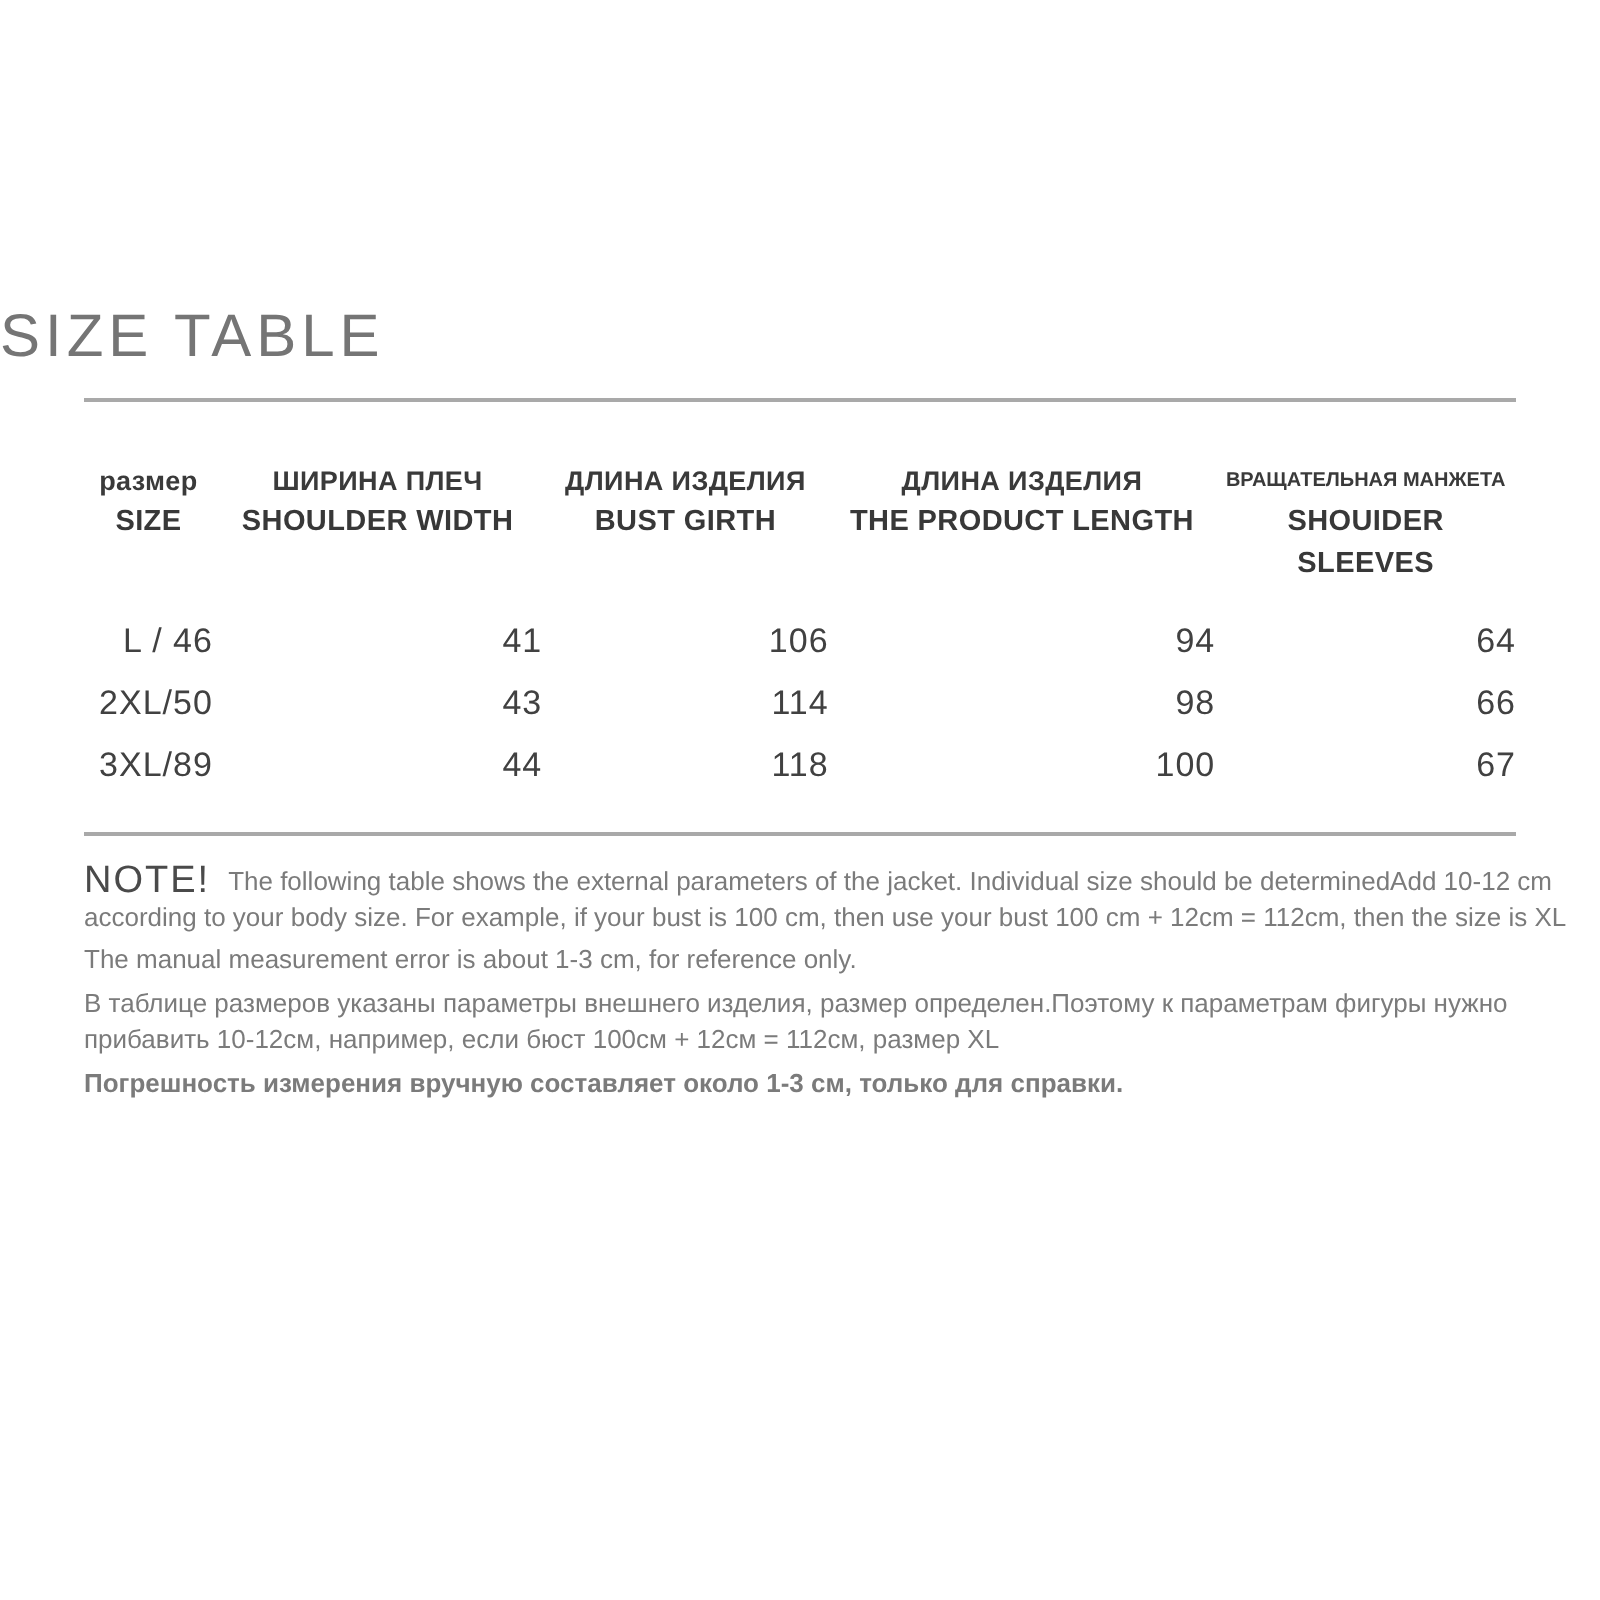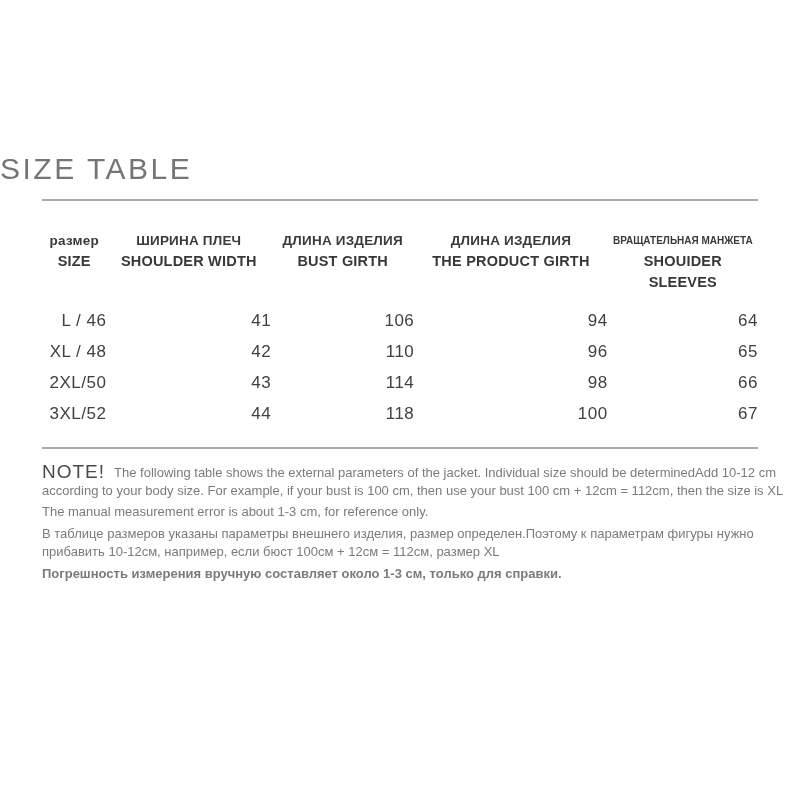--- a/index.html
+++ b/index.html
@@ -95,52 +95,45 @@
         <th>
           <div class="ru">ШИРИНА ПЛЕЧ</div>
           <div class="en">SHOULDER WIDTH</div>
         </th>
         <th>
           <div class="ru">ДЛИНА ИЗДЕЛИЯ</div>
           <div class="en">BUST GIRTH</div>
         </th>
         <th>
           <div class="ru">ДЛИНА ИЗДЕЛИЯ</div>
-          <div class="en">THE PRODUCT GIRTH</div>
+          <div class="en">THE PRODUCT LENGTH</div>
         </th>
         <th>
           <div class="ru ru-small">ВРАЩАТЕЛЬНАЯ МАНЖЕТА</div>
           <div class="en">SHOUIDER SLEEVES</div>
         </th>
       </tr>
     </thead>
     <tbody>
       <tr>
         <td>L / 46</td>
         <td>41</td>
         <td>106</td>
         <td>94</td>
         <td>64</td>
       </tr>
       <tr>
-        <td>XL / 48</td>
-        <td>42</td>
-        <td>110</td>
-        <td>96</td>
-        <td>65</td>
-      </tr>
-      <tr>
         <td>2XL/50</td>
         <td>43</td>
         <td>114</td>
         <td>98</td>
         <td>66</td>
       </tr>
       <tr>
-        <td>3XL/52</td>
+        <td>3XL/89</td>
         <td>44</td>
         <td>118</td>
         <td>100</td>
         <td>67</td>
       </tr>
     </tbody>
   </table>
 
   <hr class="rule bottom">
 

